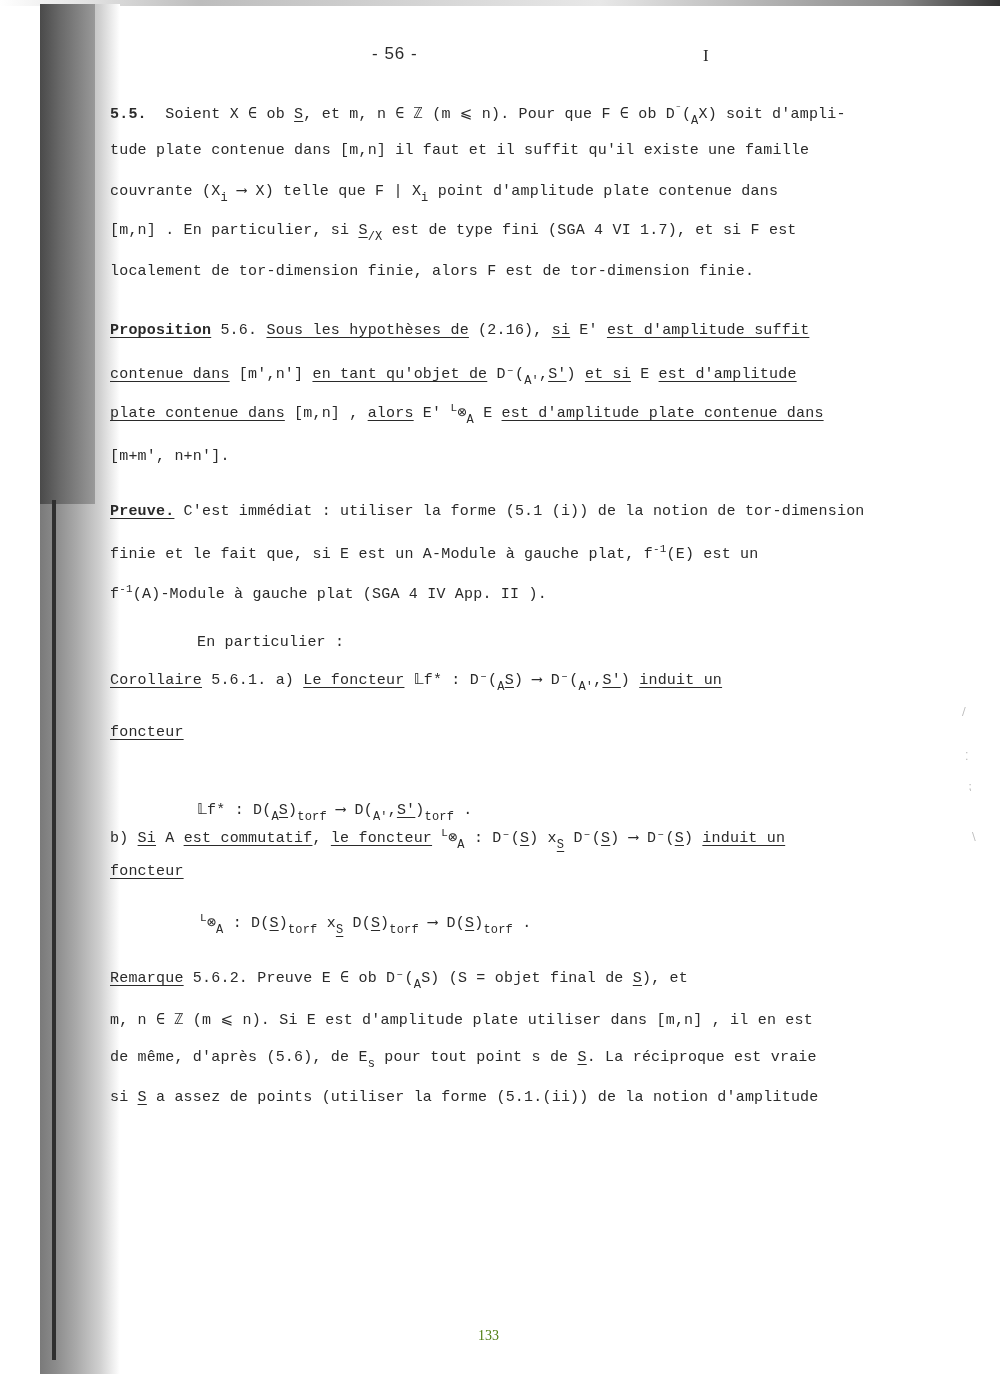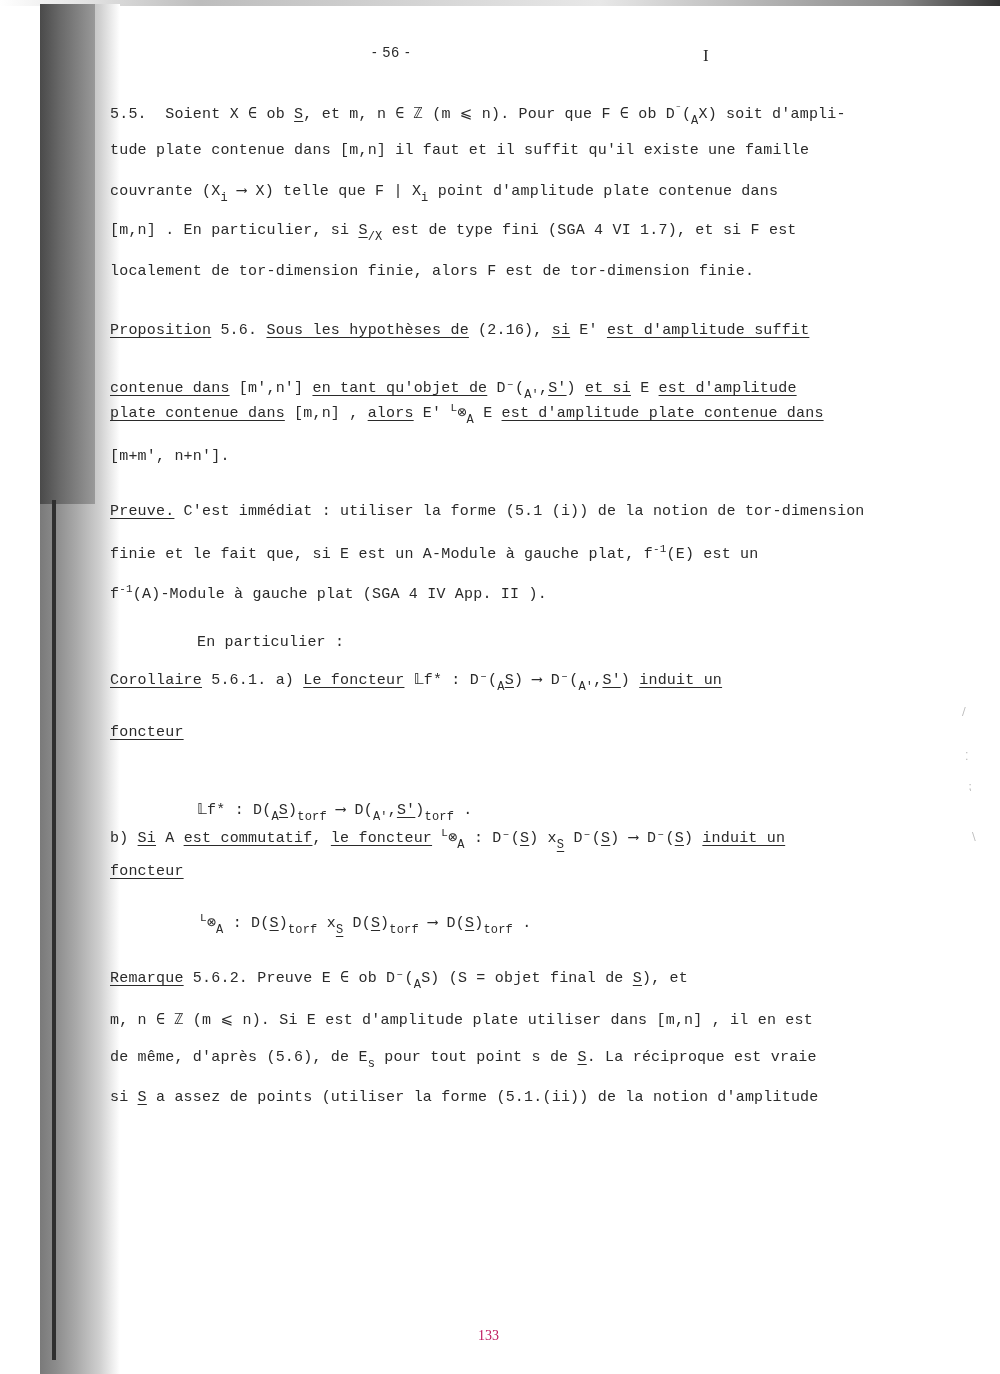--- a/index.html
+++ b/index.html
@@ -20,37 +20,37 @@
     .binding-line {
       position: absolute; left: 52px; top: 500px; width: 4px; height: 860px;
       background: #2f2f2f;
     }
     .binding-top {
       position: absolute; left: 40px; top: 4px; width: 55px; height: 500px;
       background: linear-gradient(to right, #3a3a3a 0%, #5a5a5a 35%, #8a8a8a 100%);
       opacity: 0.75;
     }
     .page-num {
-      position: absolute; top: 44px; left: 372px; font-size: 14px;
+      position: absolute; top: 44px; left: 372px; font-size: 17px;
       font-family: "Liberation Sans Narrow", "Liberation Sans", sans-serif;
       letter-spacing: 1px;
     }
     .roman { position: absolute; top: 46px; left: 703px; font-size: 17px;
       font-family: "Liberation Serif", serif; }
     .line {
       position: absolute; left: 110px; font-size: 15px; white-space: nowrap;
       letter-spacing: 0.2px;
     }
     .u { text-decoration: underline; text-underline-offset: 3px; }
-    .b { font-weight: normal; }
+    .b { font-weight: bold; }
     sub { font-size: 12px; vertical-align: -6px; }
     sup { font-size: 11px; vertical-align: 6px; }
     .footer {
       position: absolute; left: 478px; top: 1328px; font-size: 14px;
-      font-family: "Liberation Serif", serif; color: #be185d;
+      font-family: "Liberation Serif", serif; color: #4d7c0f;
     }
     .speck { position: absolute; color: #bbb; font-size: 11px; font-family: "DejaVu Sans", sans-serif; }
   </style>
 </head>
 <body>
 
 <div class="topbar"></div>
 <div class="binding"></div>
 <div class="binding-top"></div>
 <div class="binding-line"></div>
@@ -58,21 +58,21 @@
 <div class="page-num">- 56 -</div>
 <div class="roman">I</div>
 
 <div class="line" style="top:102px"><span class="b">5.5.</span>&nbsp; <span>Soient</span> <span>X</span> <span>∈</span> <span>ob</span> <span class="u">S</span><span>, et m, n</span> <span>∈</span> <span>ℤ</span> <span>(m ⩽ n). Pour que F</span> <span>∈</span> <span>ob D</span><sup>⁻</sup><span>(</span><sub>A</sub><span>X)</span> <span>soit d'ampli-</span></div>
 <div class="line" style="top:142px">tude plate contenue dans [m,n] il faut et il suffit qu'il existe une famille</div>
 <div class="line" style="top:181px"><span>couvrante (X</span><sub>i</sub><span> ⟶ X) telle que F | X</span><sub>i</sub><span> point d'amplitude plate contenue dans</span></div>
 <div class="line" style="top:222px"><span>[m,n] . En particulier, si </span><span class="u">S</span><sub>/X</sub><span> est de type fini (SGA 4 VI 1.7), et si F est</span></div>
 <div class="line" style="top:263px">localement de tor-dimension finie, alors F est de tor-dimension finie.</div>
 
 <div class="line" style="top:322px"><span class="u b">Proposition</span><span> 5.6. </span><span class="u">Sous les hypothèses de</span><span> (2.16), </span><span class="u">si</span><span> E' </span><span class="u">est d'amplitude suffit</span></div>
-<div class="line" style="top:378px"><span class="u">contenue dans</span><span> [m',n']  </span><span class="u">en tant qu'objet de</span><span> D⁻(</span><sub>A'</sub><span>,</span><span class="u">S'</span><span>) </span><span class="u">et si</span><span> E </span><span class="u">est d'amplitude</span></div>
+<div class="line" style="top:364px"><span class="u">contenue dans</span><span> [m',n']  </span><span class="u">en tant qu'objet de</span><span> D⁻(</span><sub>A'</sub><span>,</span><span class="u">S'</span><span>) </span><span class="u">et si</span><span> E </span><span class="u">est d'amplitude</span></div>
 <div class="line" style="top:402px"><span class="u">plate contenue dans</span><span> [m,n] , </span><span class="u">alors</span><span> E' </span><sup>L</sup><span>⊗</span><sub>A</sub><span> E  </span><span class="u">est d'amplitude plate contenue dans</span></div>
 <div class="line" style="top:448px">[m+m', n+n'].</div>
 
 <div class="line" style="top:503px"><span class="u b">Preuve.</span><span> C'est immédiat : utiliser la forme (5.1 (i)) de la notion de tor-dimension</span></div>
 <div class="line" style="top:543px"><span>finie et le fait que, si E est un A-Module à gauche plat, f</span><sup>-1</sup><span>(E) est un</span></div>
 <div class="line" style="top:583px"><span>f</span><sup>-1</sup><span>(A)-Module à gauche plat (SGA 4 IV App. II ).</span></div>
 
 <div class="line" style="top:634px; left:197px">En particulier :</div>
 
 <div class="line" style="top:670px"><span class="u">Corollaire</span><span> 5.6.1. a) </span><span class="u">Le foncteur</span><span>  𝕃f* : D⁻(</span><sub>A</sub><span class="u">S</span><span>) ⟶ D⁻(</span><sub>A'</sub><span>,</span><span class="u">S'</span><span>) </span><span class="u">induit un</span></div>

